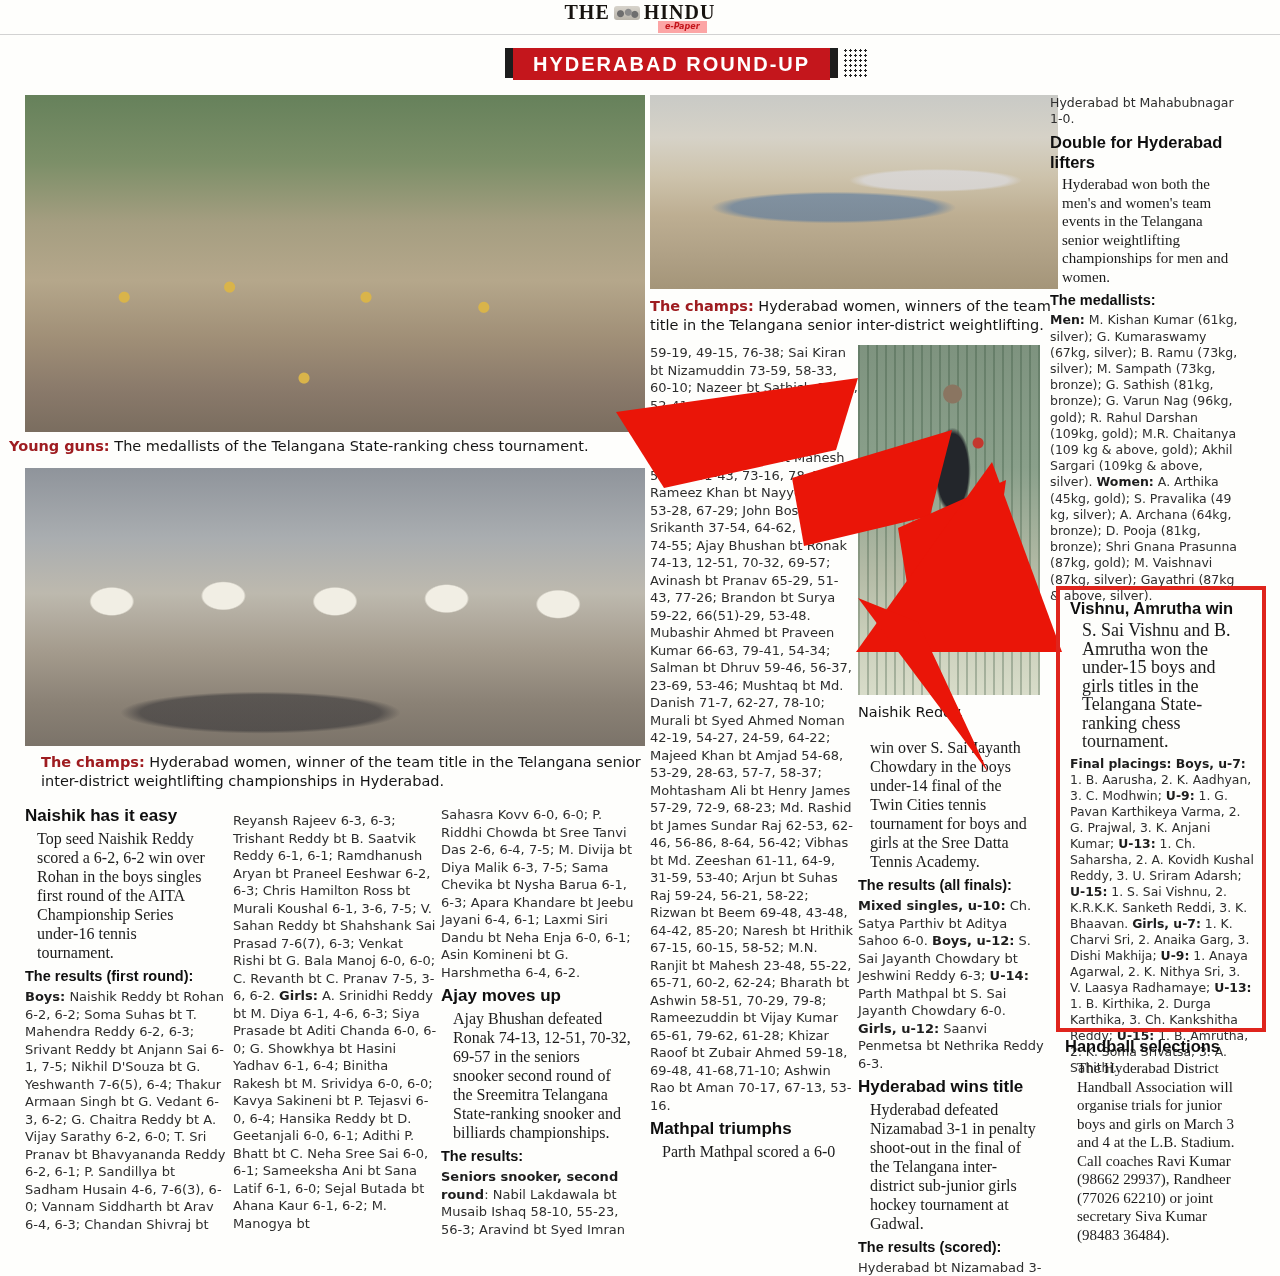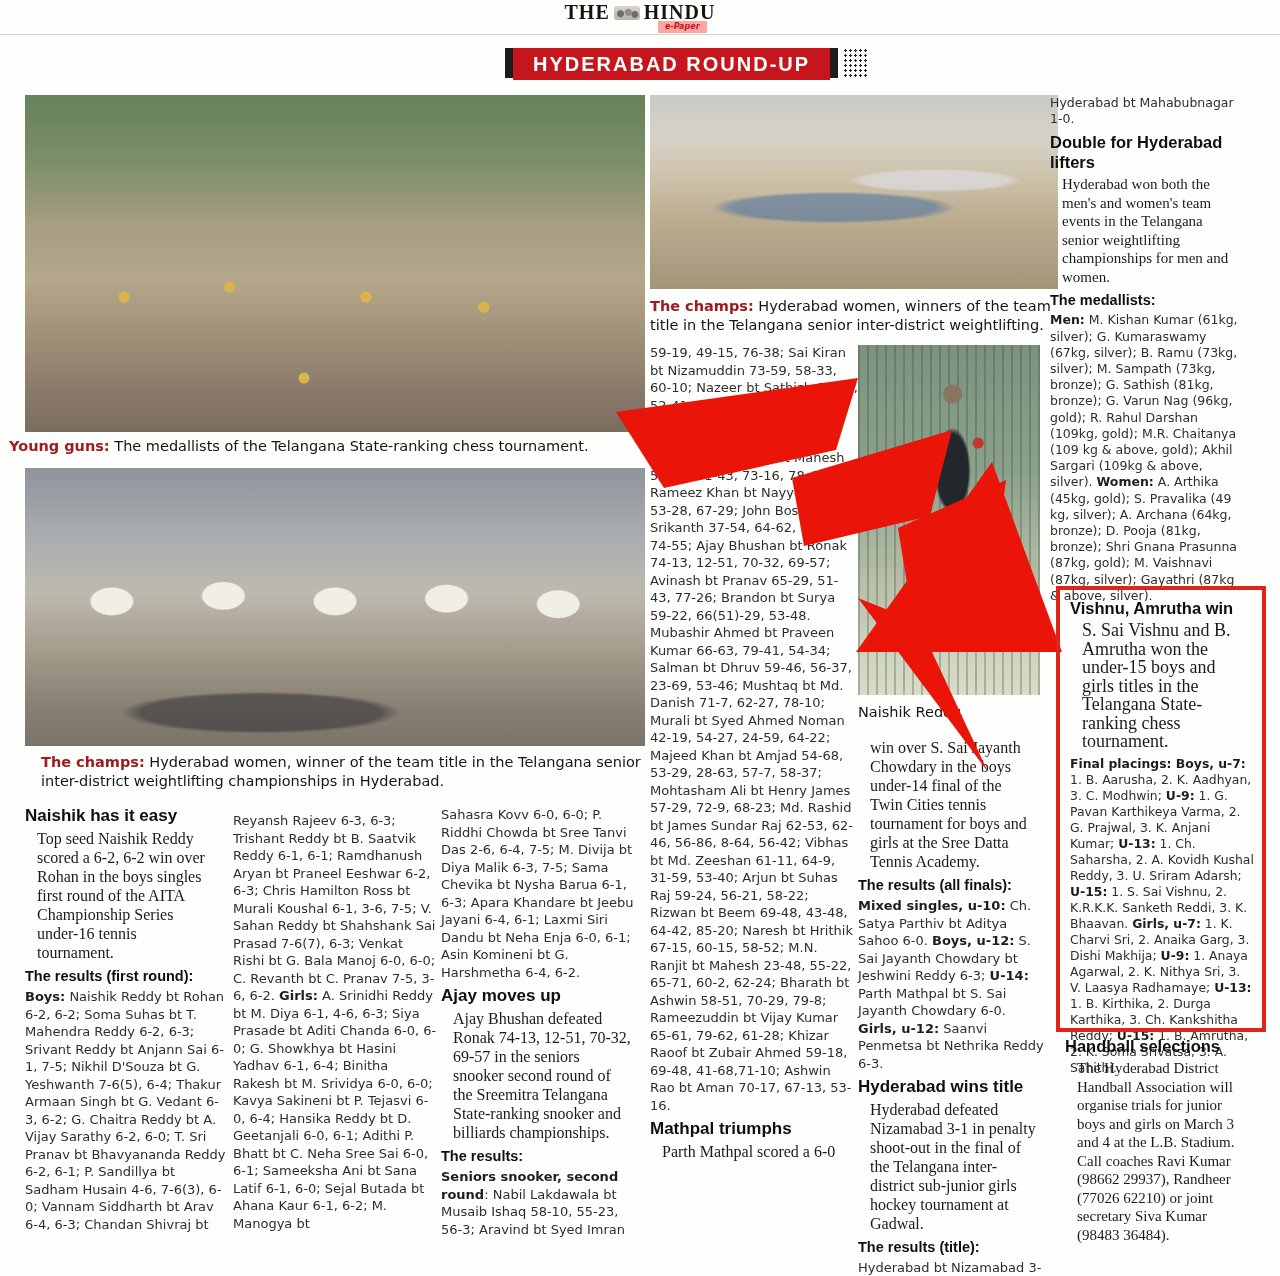--- a/index.html
+++ b/index.html
@@ -139,21 +139,21 @@
     <h3 class="h">Mathpal triumphs</h3>
     <p class="serif">Parth Mathpal scored a 6-0</p>
   </div>
 
   <div class="col" style="left:858px;top:738px;width:190px;">
     <p class="serif">win over S. Sai Jayanth Chowdary in the boys under-14 final of the Twin Cities tennis tournament for boys and girls at the Sree Datta Tennis Academy.</p>
     <p class="lbl">The results (all finals):</p>
     <p class="res"><b>Mixed singles, u-10:</b><span> Ch. Satya Parthiv bt Aditya Sahoo 6-0. </span><b>Boys, u-12:</b><span> S. Sai Jayanth Chowdary bt Jeshwini Reddy 6-3; </span><b>U-14:</b><span> Parth Mathpal bt S. Sai Jayanth Chowdary 6-0. </span><b>Girls, u-12:</b><span> Saanvi Penmetsa bt Nethrika Reddy 6-3.</span></p>
     <h3 class="h">Hyderabad wins title</h3>
     <p class="serif">Hyderabad defeated Nizamabad 3-1 in penalty shoot-out in the final of the Telangana inter-district sub-junior girls hockey tournament at Gadwal.</p>
-    <p class="lbl">The results (title):</p>
+    <p class="lbl">The results (scored):</p>
     <p class="res"><span>Hyderabad bt Nizamabad 3-1 (via penalty shoot out); </span><b>Semifinals:</b><span> Nizamabad bt Ranga Reddy 3-1 (shoot out);</span></p>
   </div>
 
   <div class="col sm" style="left:1050px;top:95px;width:194px;">
     <p class="res">Hyderabad bt Mahabubnagar 1-0.</p>
     <h3 class="h">Double for Hyderabad lifters</h3>
     <p class="serif">Hyderabad won both the men's and women's team events in the Telangana senior weightlifting championships for men and women.</p>
     <p class="lbl">The medallists:</p>
     <p class="res"><b>Men:</b><span> M. Kishan Kumar (61kg, silver); G. Kumaraswamy (67kg, silver); B. Ramu (73kg, silver); M. Sampath (73kg, bronze); G. Sathish (81kg, bronze); G. Varun Nag (96kg, gold); R. Rahul Darshan (109kg, gold); M.R. Chaitanya (109 kg &amp; above, gold); Akhil Sargari (109kg &amp; above, silver). </span><b>Women:</b><span> A. Arthika (45kg, gold); S. Pravalika (49 kg, silver); A. Archana (64kg, bronze); D. Pooja (81kg, bronze); Shri Gnana Prasunna (87kg, gold); M. Vaishnavi (87kg, silver); Gayathri (87kg &amp; above, silver).</span></p>
   </div>

